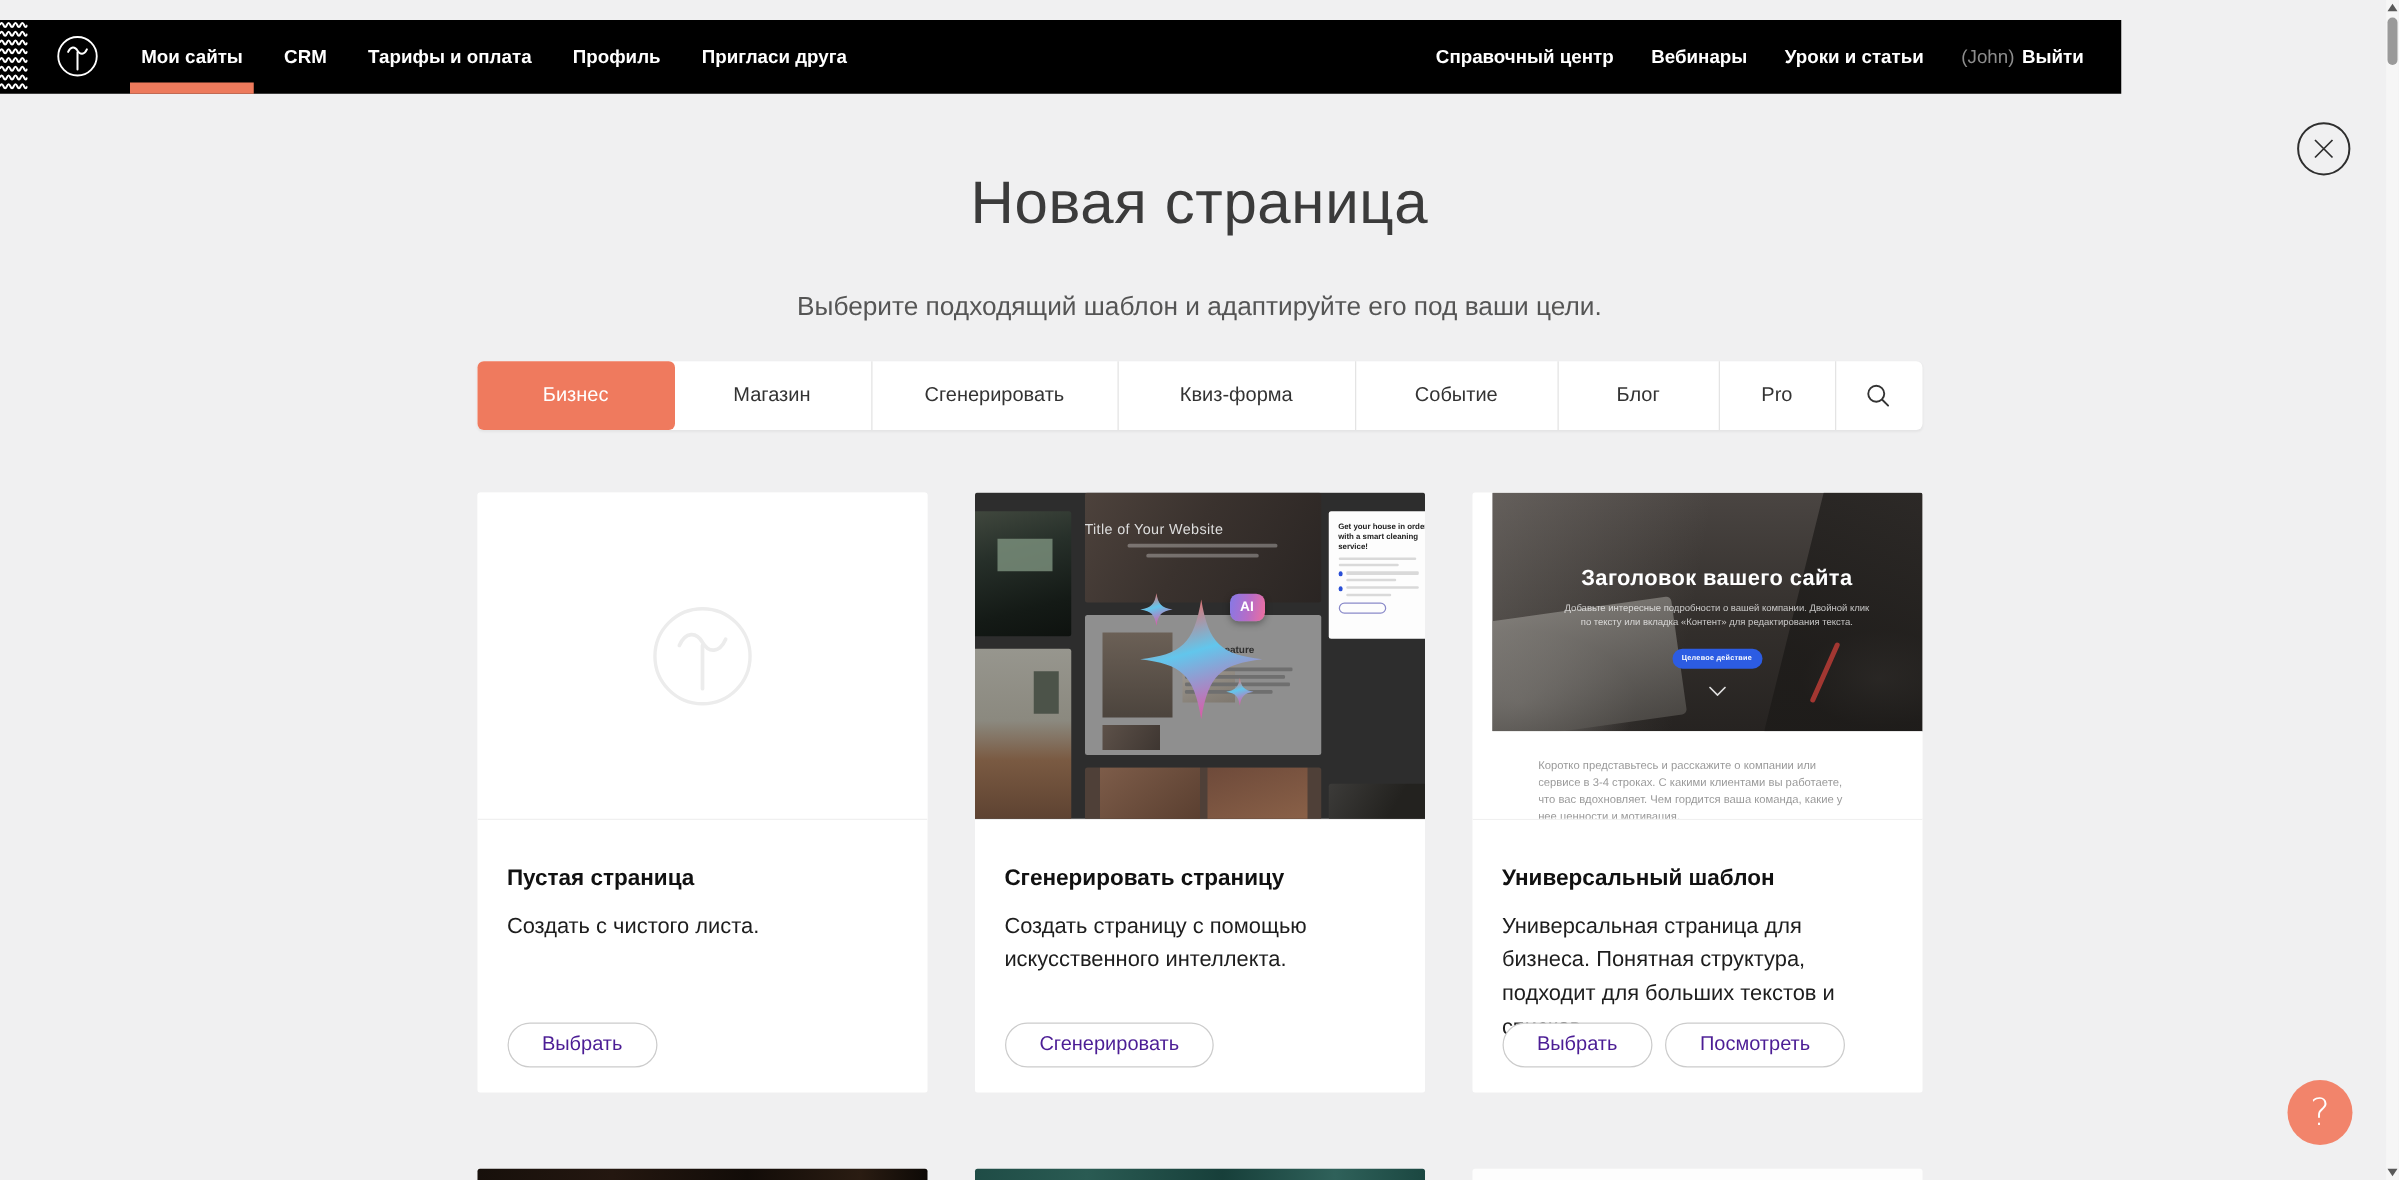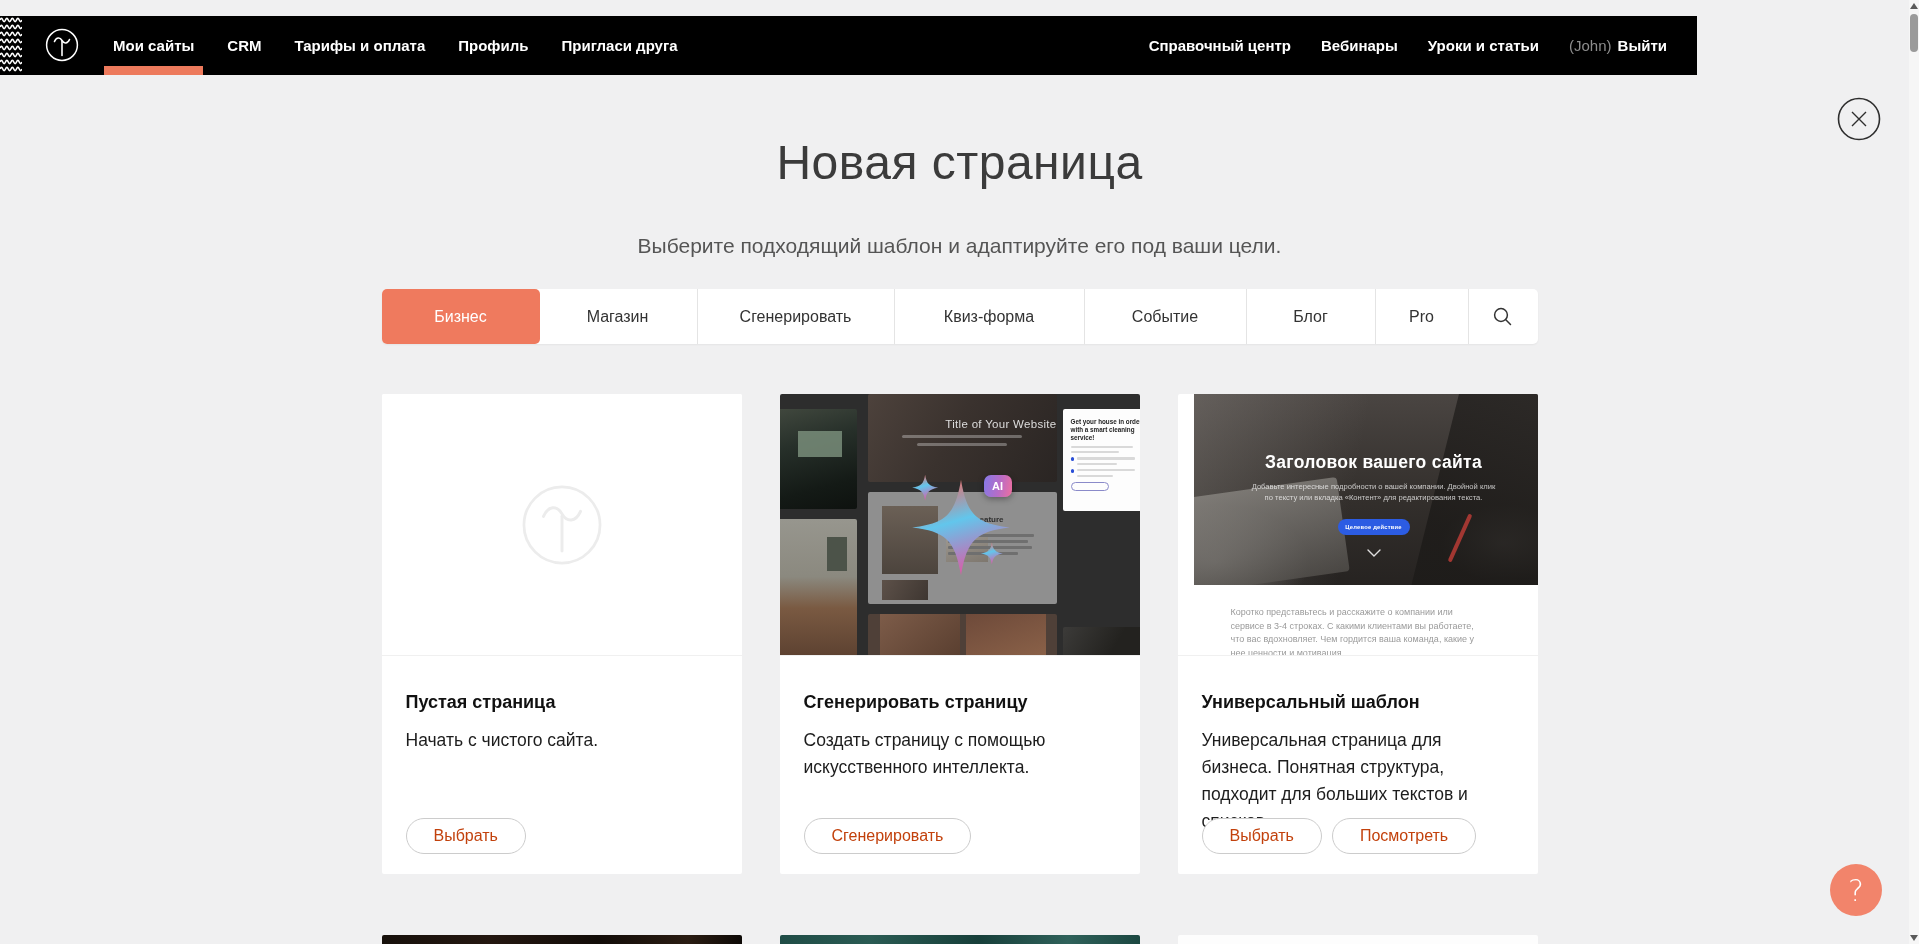--- a/index.html
+++ b/index.html
@@ -107,39 +107,39 @@
   .card-preview {
     height:262px; position:relative; overflow:hidden;
     border-bottom:1px solid #f0f0f0;
   }
   .card-info { position:relative; height:218px; padding:36px 24px 20px; }
   .card-title { font-size:18px; font-weight:800; color:#111; }
   .card-desc { margin-top:14px; font-size:17.5px; line-height:27px; color:#1d1d1d; }
   .card-buttons { position:absolute; left:24px; bottom:20px; display:flex; gap:10px; }
   .pill-btn {
     height:36px; padding:4px 27px; border:1px solid #ccc; border-radius:18px;
-    background:#fff; font-size:16px; color:#c2410c; cursor:pointer;
+    background:#fff; font-size:16px; color:#4c1d95; cursor:pointer;
     display:flex; align-items:center; font-family:"Liberation Sans",sans-serif;
   }
 
   
   .blank-preview { background:#fff; display:flex; align-items:center; justify-content:center; }
 
   
   .ai-preview { background:#2d2d2d; }
   .tile { position:absolute; border-radius:2px; overflow:hidden; }
   .t-l1 { left:-12px; top:15px; width:89px; height:100px;
     background:linear-gradient(165deg,#42493f 0%,#27302a 35%,#141a16 75%,#0e120f 100%); }
   .t-l1 .monitor { position:absolute; left:30px; top:22px; width:44px; height:26px; background:#7e937f; opacity:.8; }
   .t-l2 { left:-12px; top:125px; width:89px; height:137px;
     background:linear-gradient(180deg,#97968e 0%,#8b897f 42%,#7a5a42 65%,#5d4231 100%); }
   .t-l2 .frame { position:absolute; right:10px; top:18px; width:20px; height:34px; background:#4c5349; }
   .t-c1 { left:88px; top:0; width:189px; height:88px;
     background:linear-gradient(120deg,#4d423c 0%,#3a322e 45%,#2a2523 100%); }
-  .t-c1 .site-title { margin-top:24px; text-align:right; color:#ddd; font-size:11.5px; letter-spacing:.3px; }
+  .t-c1 .site-title { margin-top:24px; text-align:left; color:#ddd; font-size:11.5px; letter-spacing:.3px; }
   .t-c1 .bar { height:3px; background:rgba(255,255,255,.3); border-radius:2px; margin:5px auto 0; }
   .t-c2 { left:88px; top:98px; width:189px; height:112px; background:#8f8f8f; }
   .t-c2 .photo { position:absolute; left:14px; top:14px; width:56px; height:68px; background:linear-gradient(180deg,#6b6056,#4c443d); }
   .t-c2 .photo2 { position:absolute; left:78px; top:30px; width:42px; height:40px; background:linear-gradient(160deg,#a9a49c,#7e776e); }
   .t-c2 .feature { position:absolute; left:112px; top:23px; font-size:8px; font-weight:700; color:#2e2e2e; }
   .t-c2 .line { position:absolute; height:2.5px; background:#6f6f6f; border-radius:1px; }
   .t-c2 .photo3 { position:absolute; left:14px; top:88px; width:46px; height:20px; background:linear-gradient(120deg,#5d5149,#3e3631); }
   .t-c3 { left:88px; top:220px; width:189px; height:42px; background:#4f4038; }
   .t-c3 .p1 { position:absolute; left:12px; top:0; width:80px; height:42px; background:linear-gradient(140deg,#7d5c49,#5a3f30); }
   .t-c3 .p2 { position:absolute; left:98px; top:0; width:80px; height:42px; background:linear-gradient(160deg,#6e4a3a,#8a6148); }
@@ -330,21 +330,21 @@
     <div class="card">
       <div class="card-preview blank-preview">
         <svg width="84" height="84" viewBox="-17 -17 34 34">
           <circle cx="0" cy="0" r="15.4" stroke="#ececec" stroke-width="1.1" fill="none"></circle>
           <path d="M-7.5 -3.5 C -5.5 -8, -2 -8, 0 -4.5 C 2 -1, 5.5 -1, 7.5 -5.5" stroke="#ececec" stroke-width="1.2" fill="none" stroke-linecap="round"></path>
           <path d="M0 -3.5 L 0 10.5" stroke="#ececec" stroke-width="1.2" fill="none" stroke-linecap="round"></path>
         </svg>
       </div>
       <div class="card-info">
         <div class="card-title">Пустая страница</div>
-        <div class="card-desc">Начать с чистого сайта.</div>
+        <div class="card-desc">Создать с чистого листа.</div>
         <div class="card-buttons">
           <button class="pill-btn">Выбрать</button>
         </div>
       </div>
     </div>
 
     <div class="card">
       <div class="card-preview ai-preview">
         <div class="tile t-l1">
             <div class="monitor"></div>

